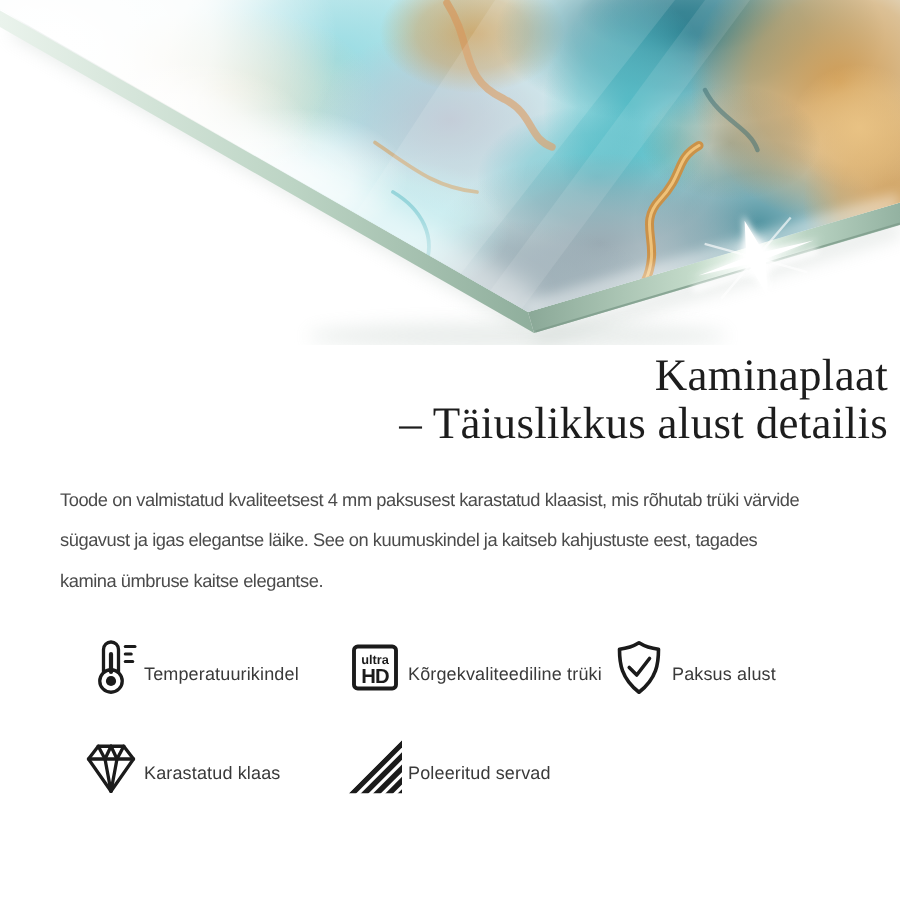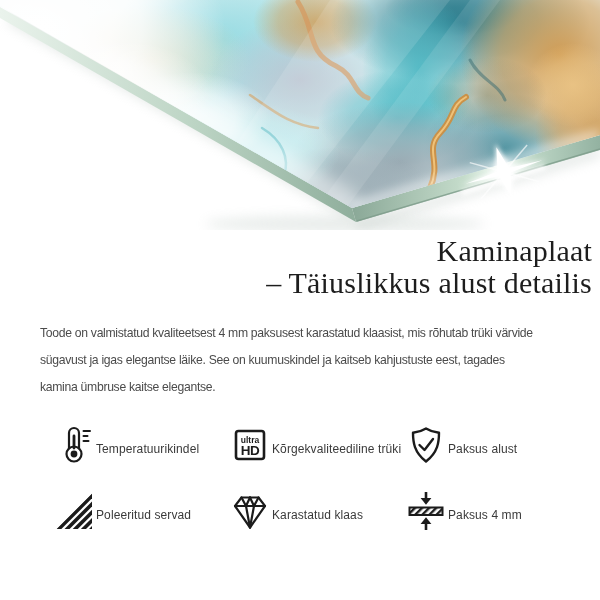--- a/index.html
+++ b/index.html
@@ -261,67 +261,50 @@
             <path d="M15.5,22 L20.5,27 L29,16" stroke-width="2.4"></path>
           </g>
         </svg>
       </div>
       <span class="label">Paksus alust</span>
     </div>
 
     <div class="feature">
       <div class="icon-box">
         <svg width="44" height="44" viewBox="0 0 44 44">
+          <g fill="none" stroke="#1b1b1b" stroke-width="2.2" stroke-linejoin="round" stroke-linecap="round">
+            <path d="M13.5,8.5 L30.5,8.5 L37,17 L22,38.5 L7,17 Z"></path>
+            <path d="M7,17 L37,17"></path>
+            <path d="M13.5,8.5 L18,17 L22,38.5"></path>
+            <path d="M30.5,8.5 L26,17 L22,38.5"></path>
+            <path d="M22,8.5 L18,17"></path>
+            <path d="M22,8.5 L26,17"></path>
+          </g>
+        </svg>
+      </div>
+      <span class="label">Karastatud klaas</span>
+    </div>
+
+    <div class="feature">
+      <div class="icon-box">
+        <svg width="44" height="44" viewBox="0 0 44 44">
           <defs>
             <clipPath id="peClip">
                 <path d="M4.5,40 L40,4.5 L40,40 Z"></path>
               </clipPath>
           </defs>
           <g clip-path="url(#peClip)">
             <g transform="rotate(-45 22 22)" stroke="#1b1b1b" stroke-width="3.6">
               <line x1="-20" y1="24" x2="64" y2="24"></line>
               <line x1="-20" y1="29.8" x2="64" y2="29.8"></line>
               <line x1="-20" y1="35.6" x2="64" y2="35.6"></line>
               <line x1="-20" y1="41.4" x2="64" y2="41.4"></line>
               <line x1="-20" y1="47.2" x2="64" y2="47.2"></line>
             </g>
           </g>
         </svg>
       </div>
       <span class="label">Poleeritud servad</span>
     </div>
 
-    <div class="feature">
-      <div class="icon-box">
-        <svg width="44" height="44" viewBox="0 0 44 44">
-          <g fill="none" stroke="#1b1b1b" stroke-width="2.2" stroke-linejoin="round" stroke-linecap="round">
-            <path d="M13.5,8.5 L30.5,8.5 L37,17 L22,38.5 L7,17 Z"></path>
-            <path d="M7,17 L37,17"></path>
-            <path d="M13.5,8.5 L18,17 L22,38.5"></path>
-            <path d="M30.5,8.5 L26,17 L22,38.5"></path>
-            <path d="M22,8.5 L18,17"></path>
-            <path d="M22,8.5 L26,17"></path>
-          </g>
-        </svg>
-      </div>
-      <span class="label">Karastatud klaas</span>
-    </div>
-
-    <div class="feature">
-      <div class="icon-box">
-        <svg width="44" height="44" viewBox="0 0 44 44">
-          <defs>
-            <pattern id="mmHatch" width="5" height="5" patternUnits="userSpaceOnUse" patternTransform="rotate(45)">
-              <rect width="2.4" height="5" fill="#1b1b1b"></rect>
-            </pattern>
-          </defs>
-          <rect x="5.5" y="18.5" width="33" height="7.5" fill="url(#mmHatch)" stroke="#1b1b1b" stroke-width="2"></rect>
-          <line x1="22" y1="3" x2="22" y2="9.5" stroke="#1b1b1b" stroke-width="2.6"></line>
-          <polygon points="16.6,9 27.4,9 22,15.8" fill="#1b1b1b"></polygon>
-          <line x1="22" y1="41" x2="22" y2="34.5" stroke="#1b1b1b" stroke-width="2.6"></line>
-          <polygon points="16.6,35 27.4,35 22,28.2" fill="#1b1b1b"></polygon>
-        </svg>
-      </div>
-      <span class="label">Paksus 4 mm</span>
-    </div>
 
   </div>
 </div>
 
 </body></html>

